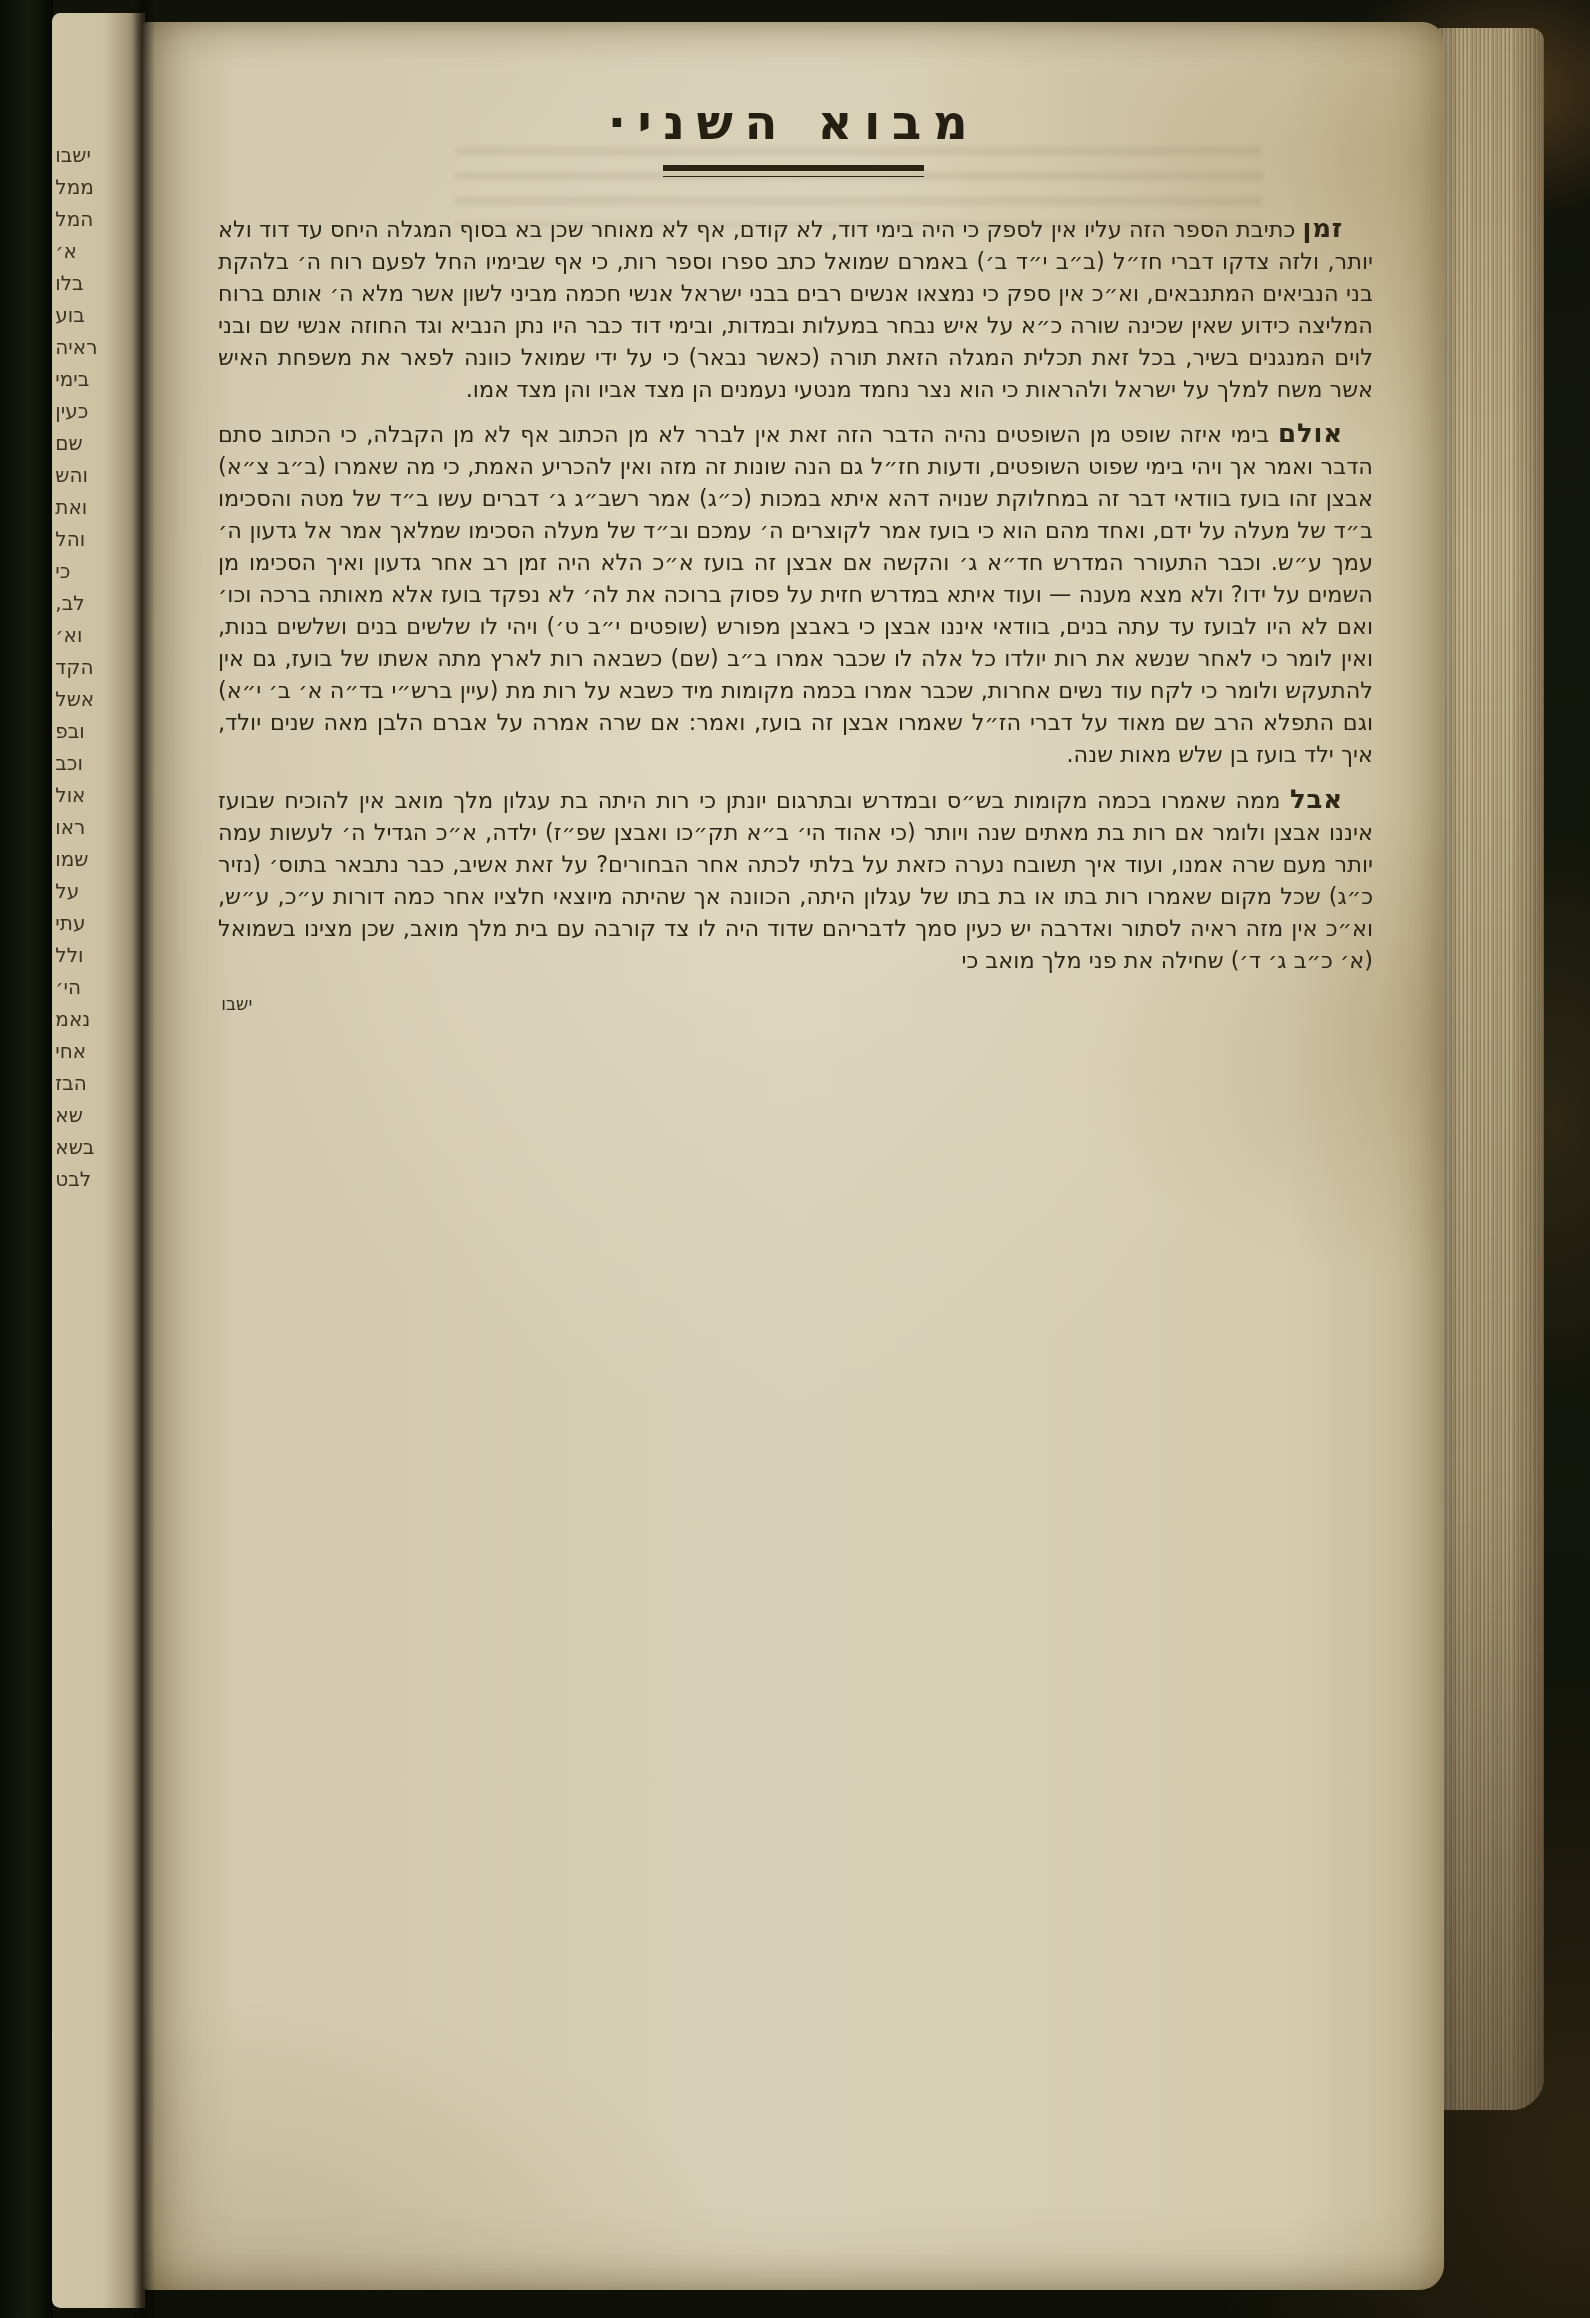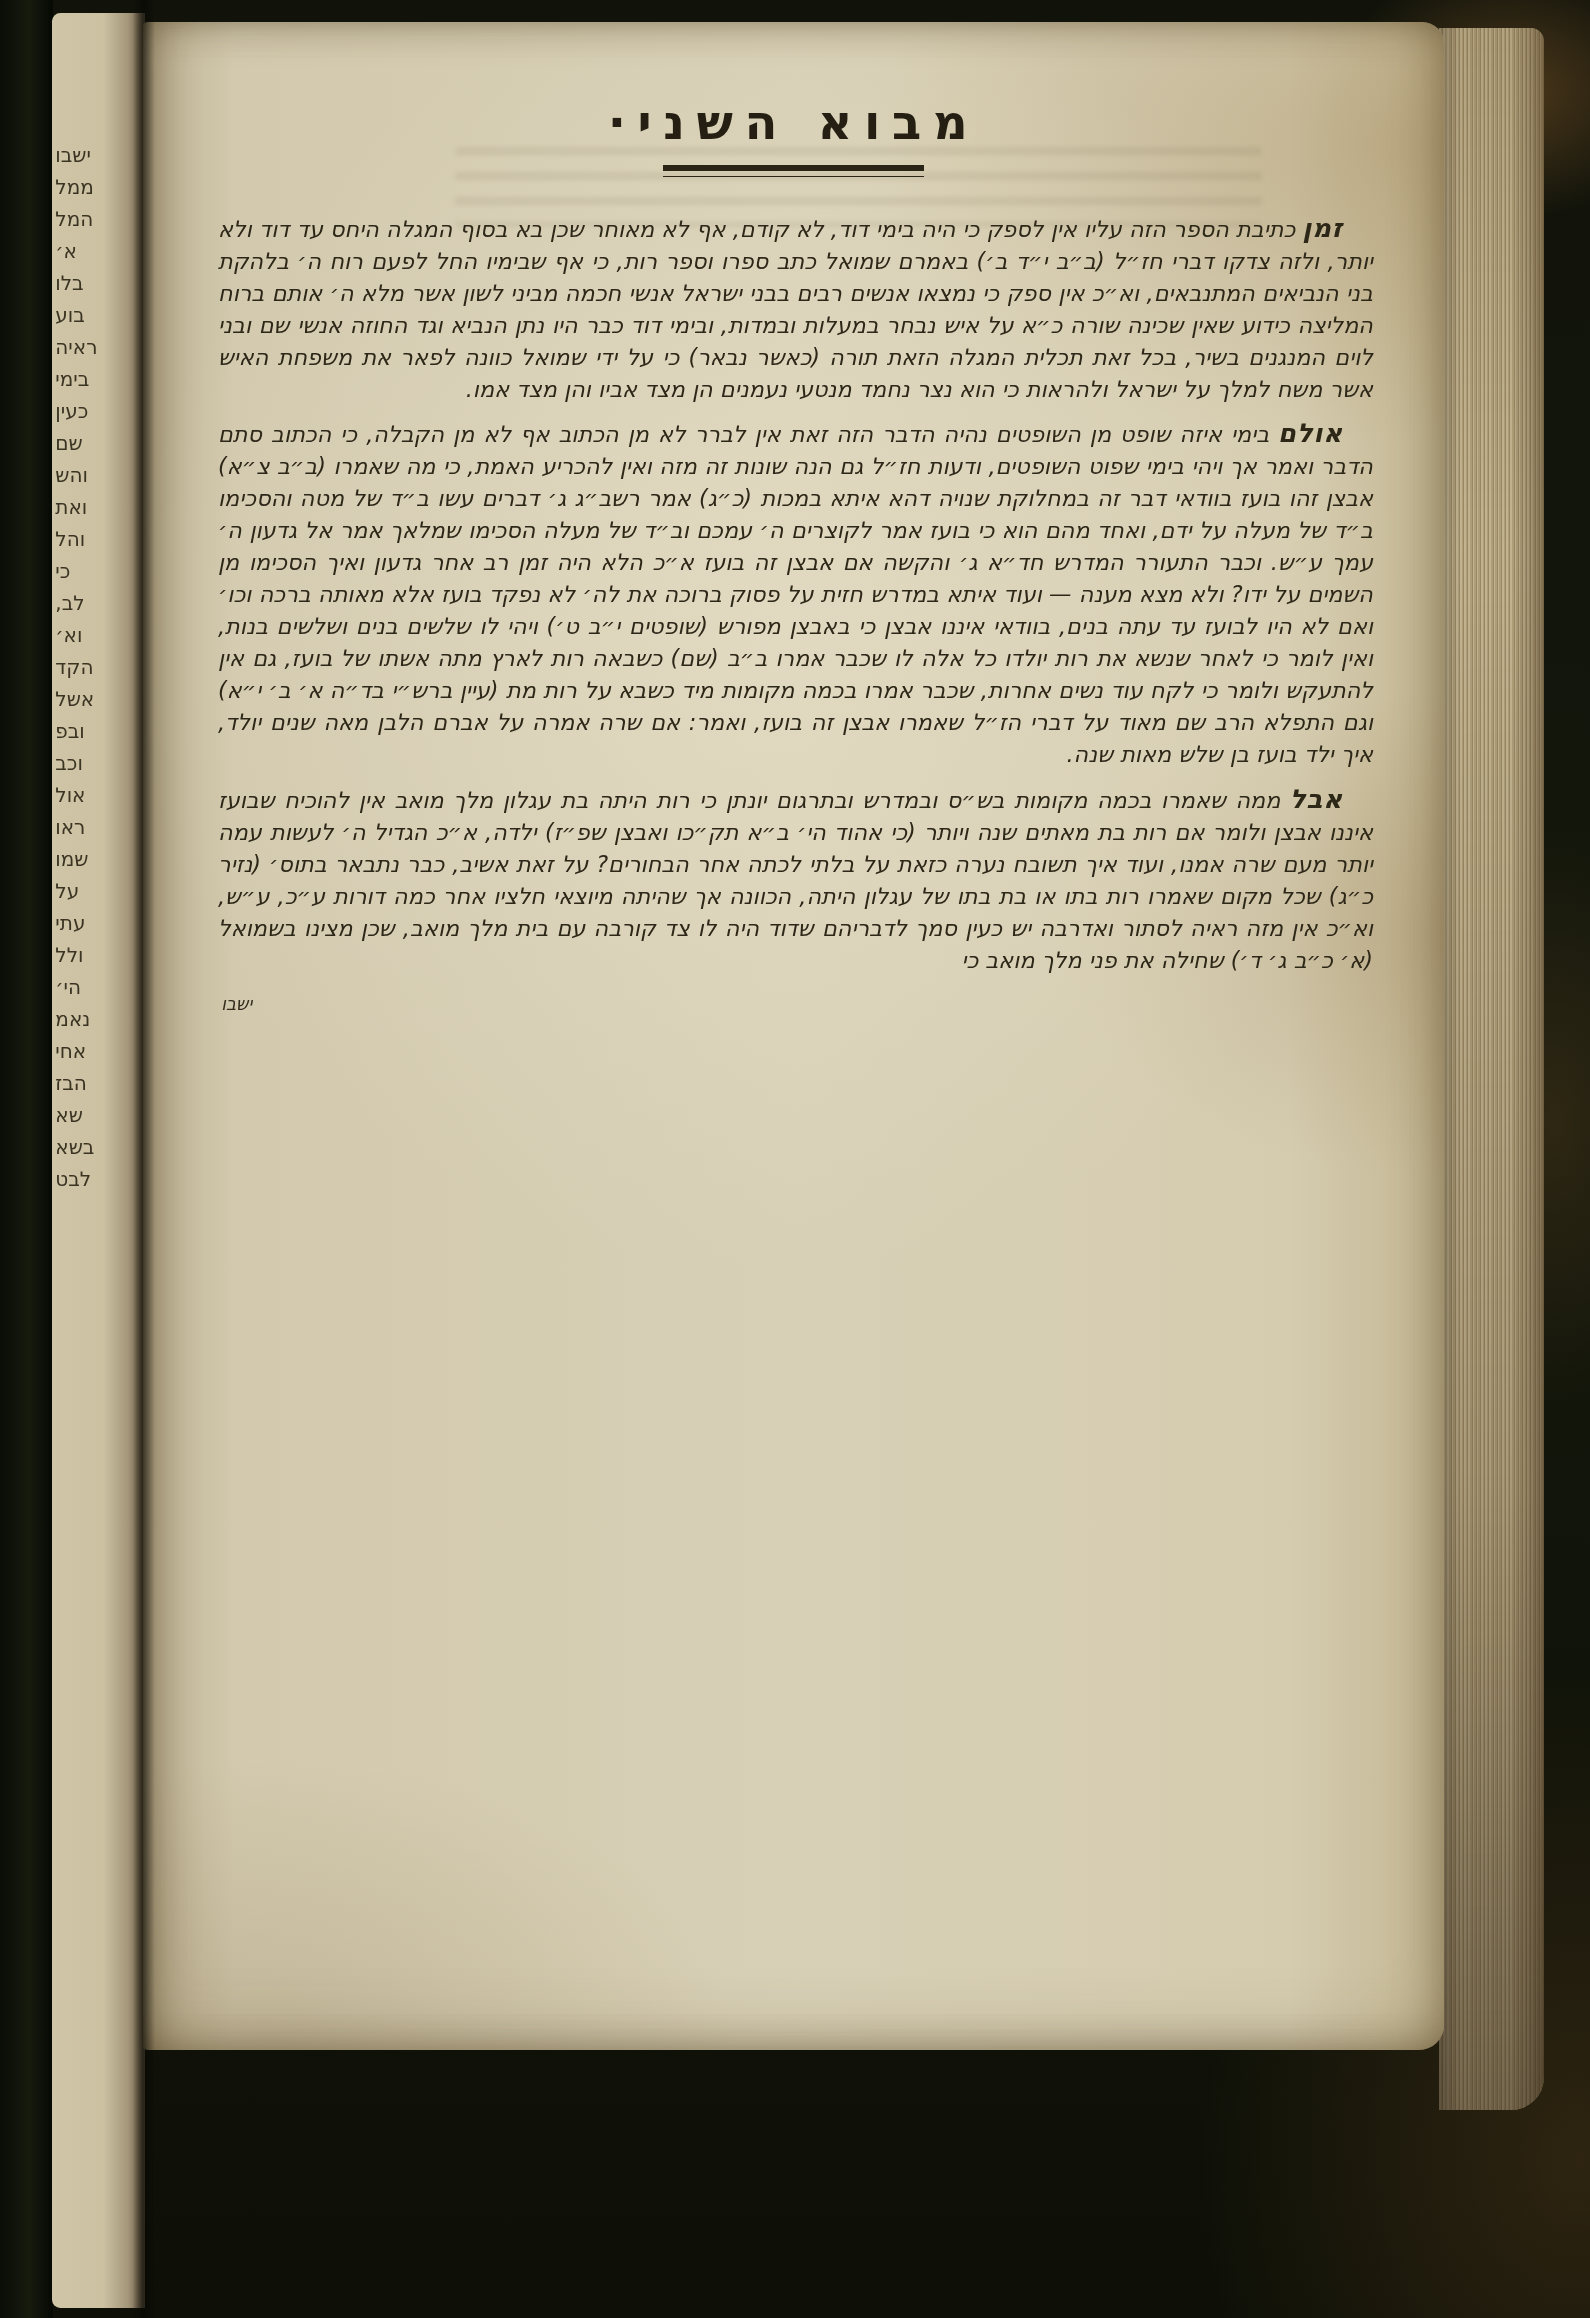--- a/index.html
+++ b/index.html
@@ -58,21 +58,21 @@
   }
   .fore-edge::after {
     content: ""; position: absolute; inset: 0; border-radius: inherit;
     background:
       linear-gradient(180deg, rgba(70,48,20,.18) 0%, rgba(40,26,10,.05) 25%, rgba(50,33,13,.22) 70%, rgba(35,22,9,.5) 100%),
       linear-gradient(90deg, rgba(0,0,0,.25) 0%, rgba(0,0,0,0) 20%, rgba(0,0,0,0) 70%, rgba(60,40,18,.4) 100%);
   }
 
   
   .page {
-    position: absolute; left: 143px; top: 21.6px; width: 1301px; height: 2028px;
+    position: absolute; left: 143px; top: 21.6px; width: 1301px; height: 2268px;
     z-index: 3;
     border-radius: 5px 21.6px 25px 5px;
     background:
       radial-gradient(70% 45% at 48% 30%, rgba(228,220,196,.75), rgba(228,220,196,0) 70%),
       radial-gradient(748px 432px at 96% 6%, rgba(150,120,70,.30), transparent 70%),
       radial-gradient(565px 349px at 101% 45%, rgba(140,110,65,.22), transparent 70%),
       radial-gradient(665px 415px at 10% 100%, rgba(120,95,55,.18), transparent 70%),
       linear-gradient(90deg, #bdb191 0%, #d2c9ae 7%, #d8d0b6 50%, #d5ccb0 88%, #c3b692 100%);
     box-shadow:
       inset 23px 0 43px -15px rgba(70,55,28,.55),
@@ -109,21 +109,20 @@
   }
 
   .text-block {
     position: relative;
     margin: 35px 71px 0 75px;
     direction: rtl;
     text-align: justify;
     font-size: 22.4px;
     line-height: 32px;
     color: #2d2718;
-    font-style: italic;
   }
   .text-block p { margin: 0 0 12.5px 0; text-indent: 30px; }
   .text-block p .lead { font-weight: bold; font-size: 26px; letter-spacing: 0.8px; }
 
   .catchword {
     margin-top: 6.6px;
     text-align: left;
     font-size: 17.4px;
     color: #342d1d;
     padding-left: 3.3px;

